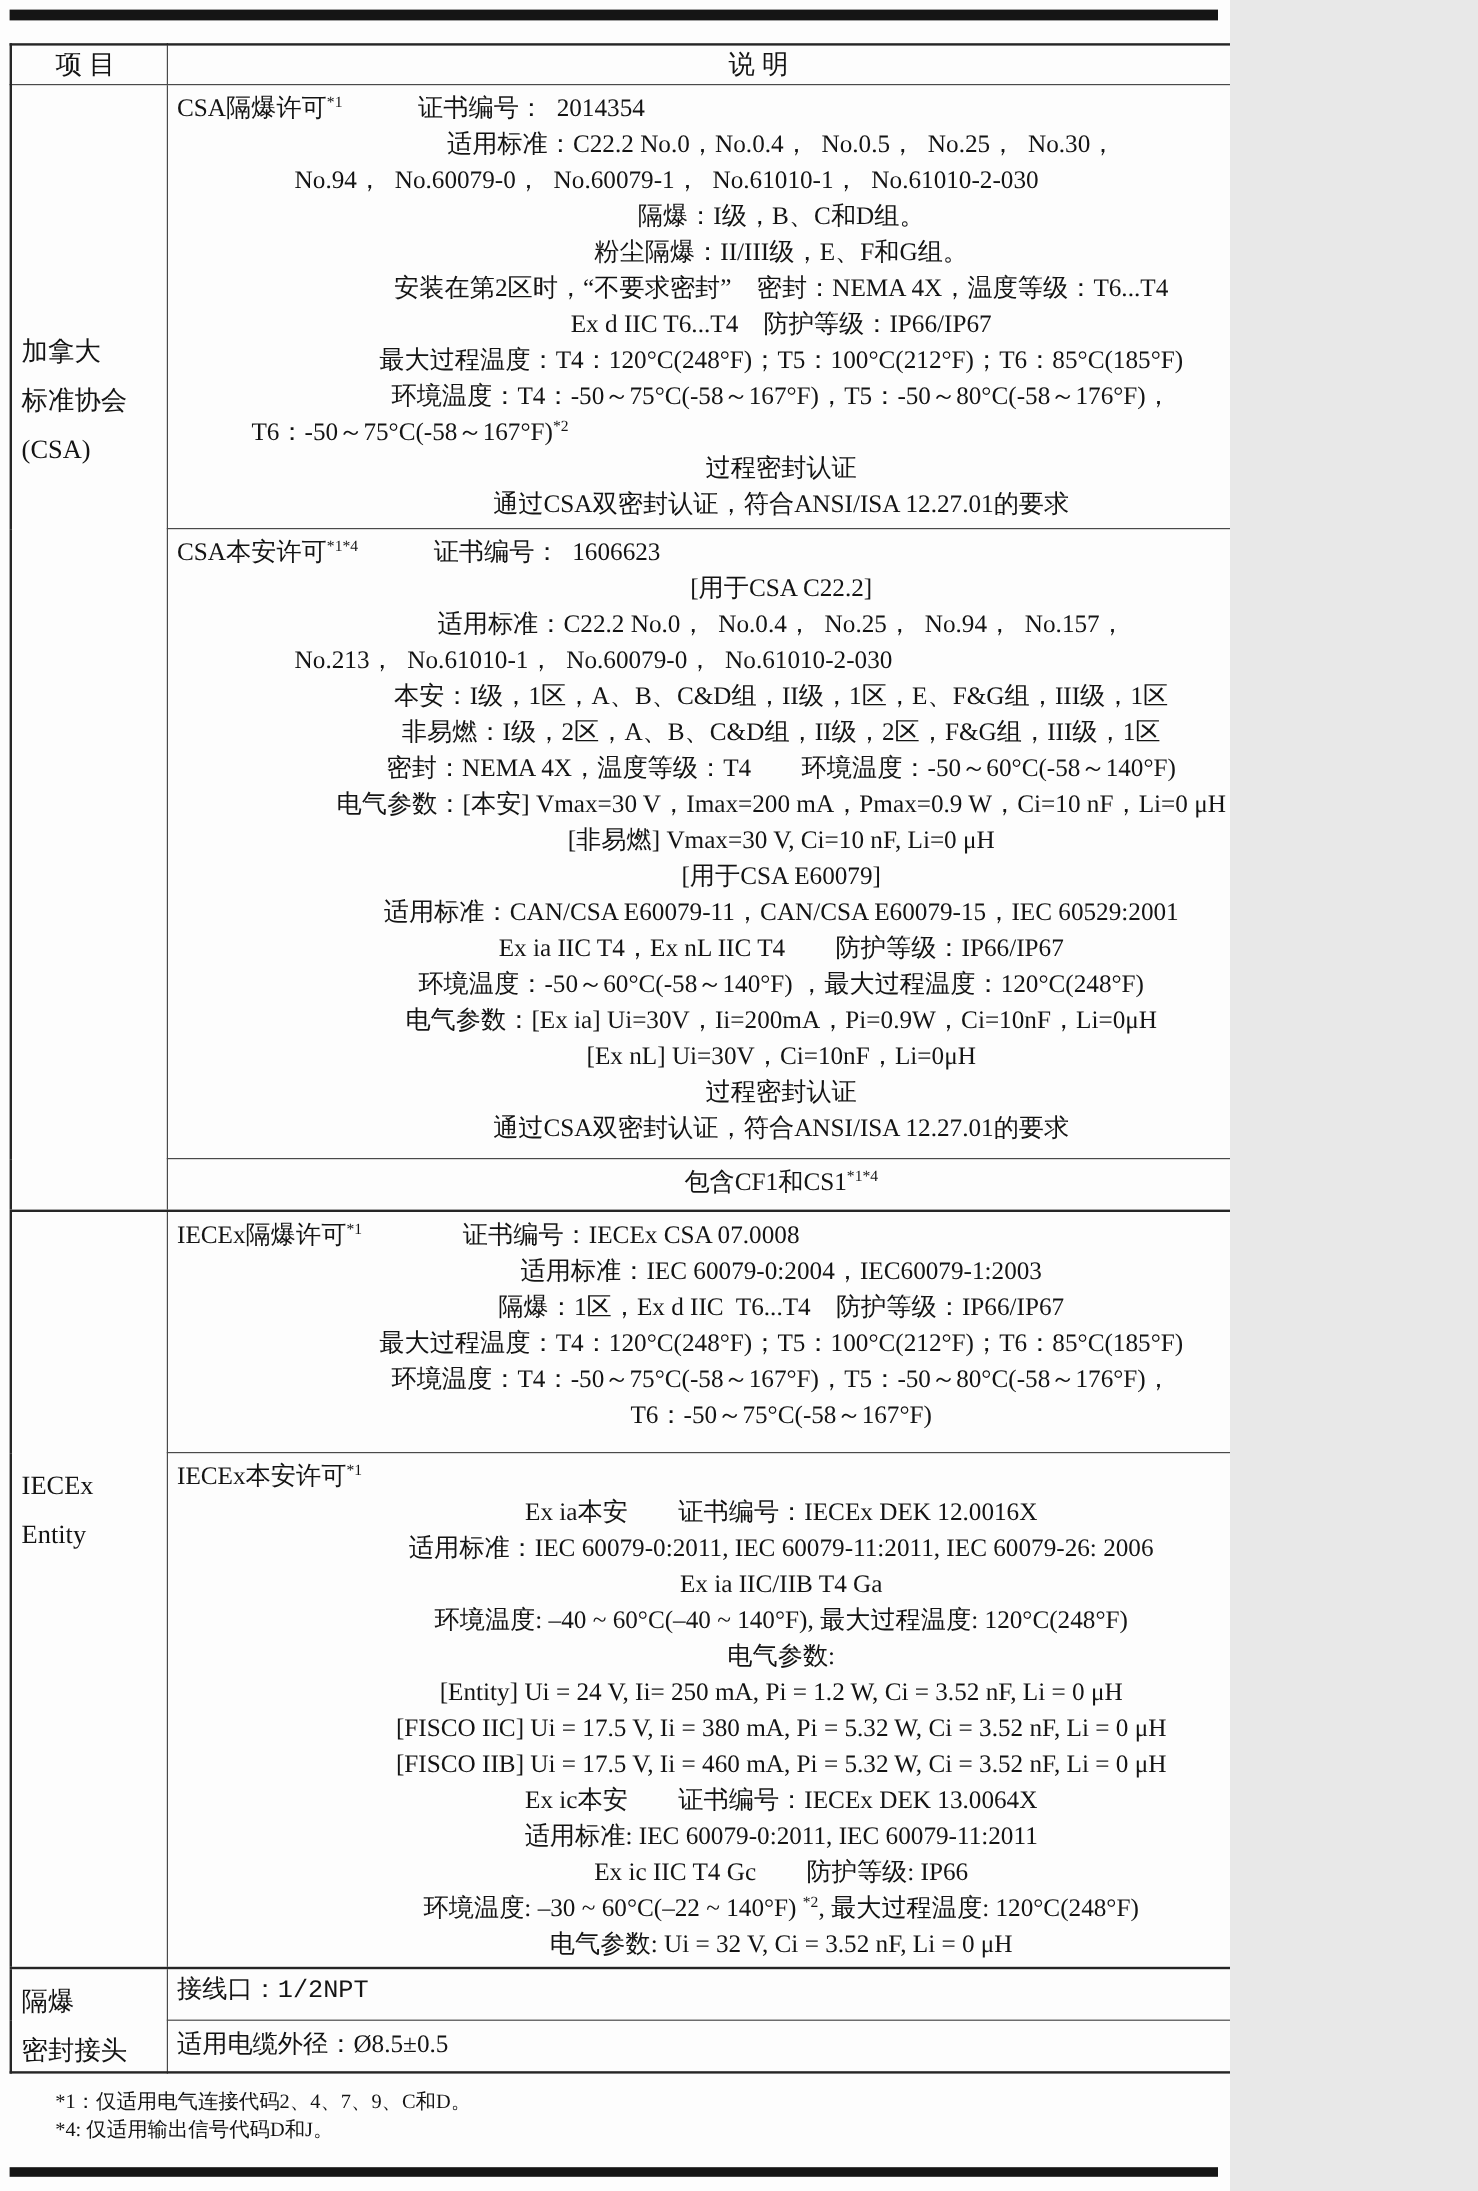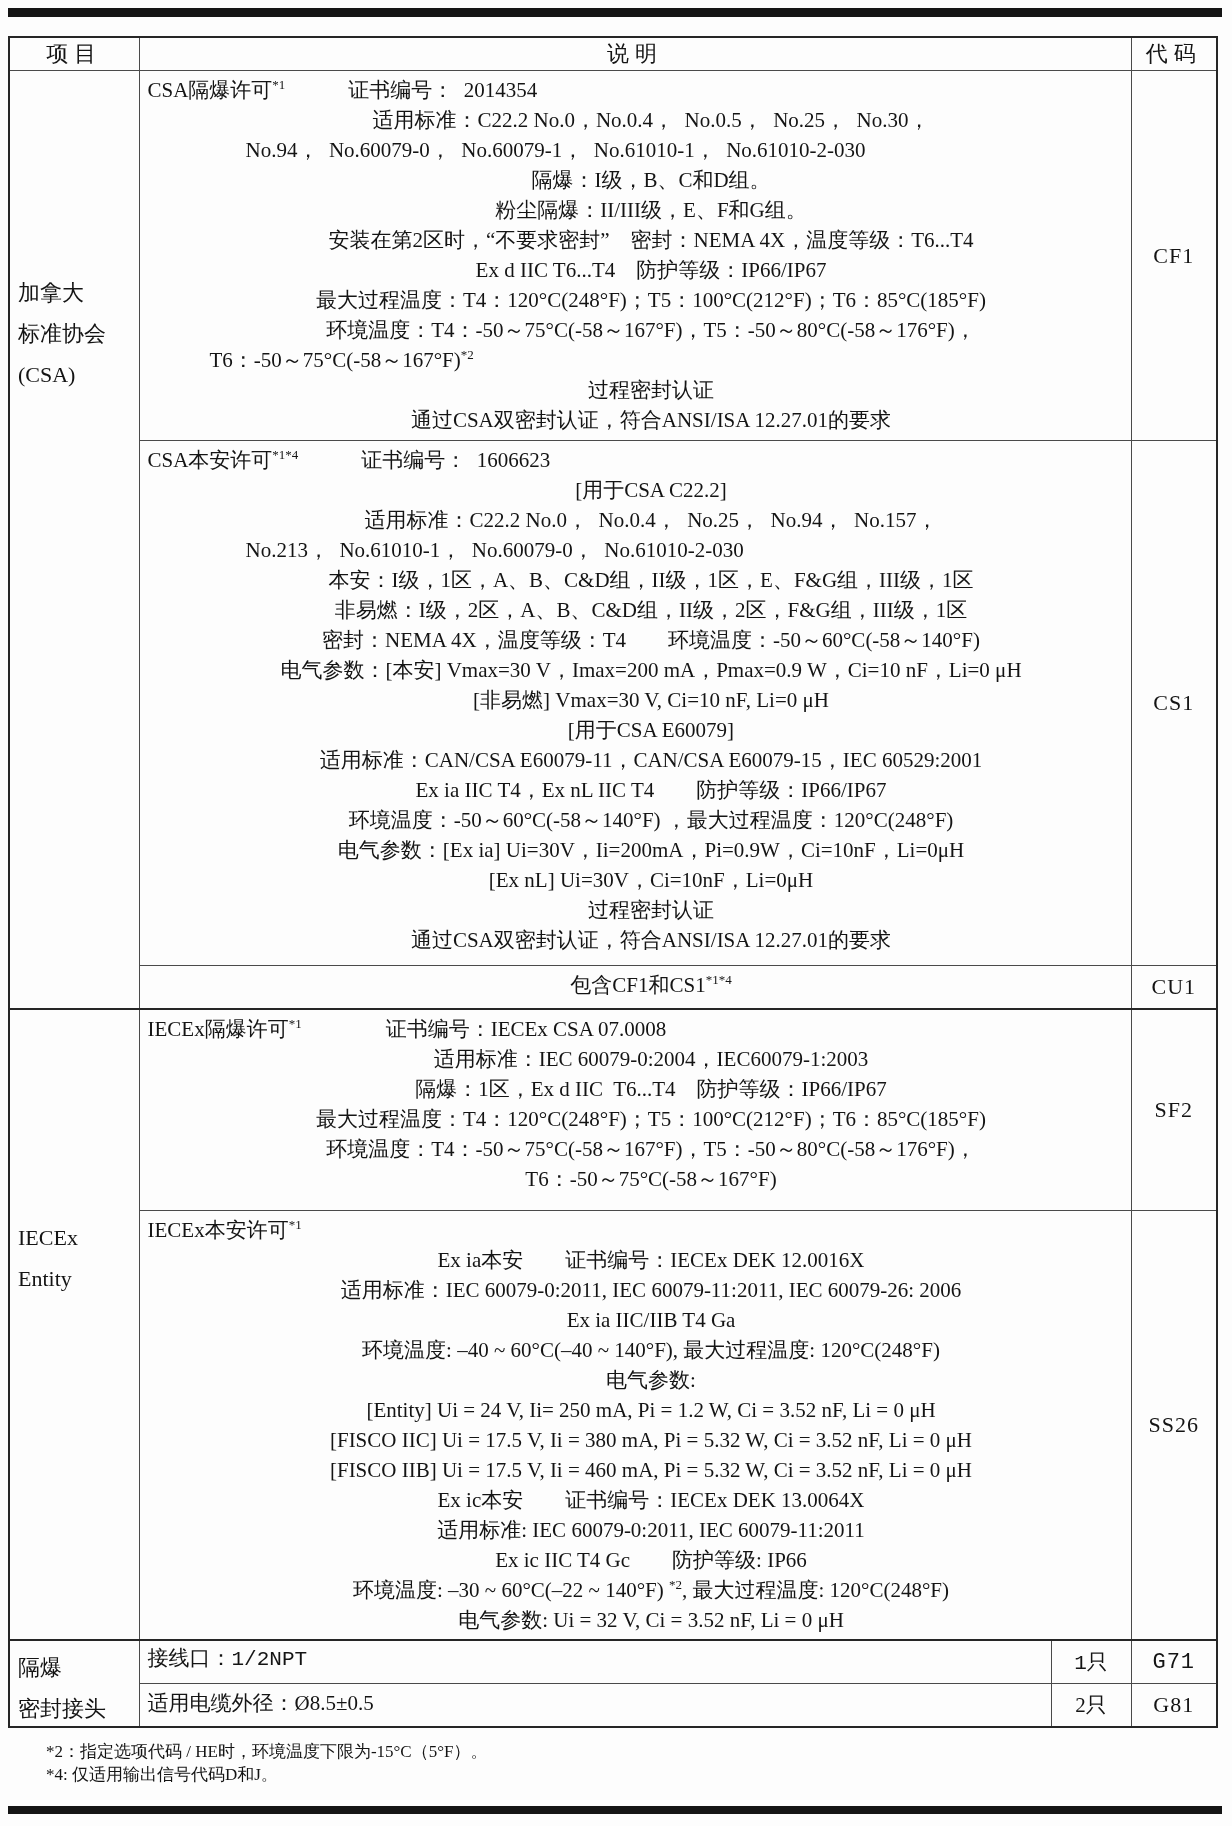--- a/index.html
+++ b/index.html
@@ -1,19 +1,19 @@
 <!DOCTYPE html>
 <html><head>
 <meta charset="utf-8">
 <title>Document</title>
 <style>
   html,body { margin:0; padding:0; background:#e8e8e8; }
   .page {
     position: relative;
-    width: 1232px; height: 1826px;
+    width: 1025px; height: 1826px;
     background: #fdfdfd;
     font-family: "Liberation Serif", "DejaVu Serif", serif;
     color: #141414;
     overflow: hidden;
   }
   .top-rule { position:absolute; left:8px; right:10px; top:8px; height:9px; background:#151515; }
   .bottom-rule { position:absolute; left:8px; right:10px; top:1806px; height:8px; background:#151515; }
 
   table.spec {
     position:absolute; left:8px; top:36px;
@@ -175,18 +175,18 @@
           <td class="desc-cell">
             <div class="line indent-0">适用电缆外径：Ø8.5±0.5</div>
           </td>
           <td class="qty-cell">2只</td>
           <td class="code-cell">G81</td>
         </tr>
       </tbody>
   </table>
 
   <div class="footnotes" id="footnotes">
-      <div class="footnote">*2：指定选项代码 / HE时，环境温度下限为-15°C（5°F）。</div>
+      <div class="footnote">*1：仅适用电气连接代码2、4、7、9、C和D。</div>
       <div class="footnote">*4: 仅适用输出信号代码D和J。</div>
     </div>
 
   <div class="bottom-rule"></div>
 </div>
 
 </body></html>

